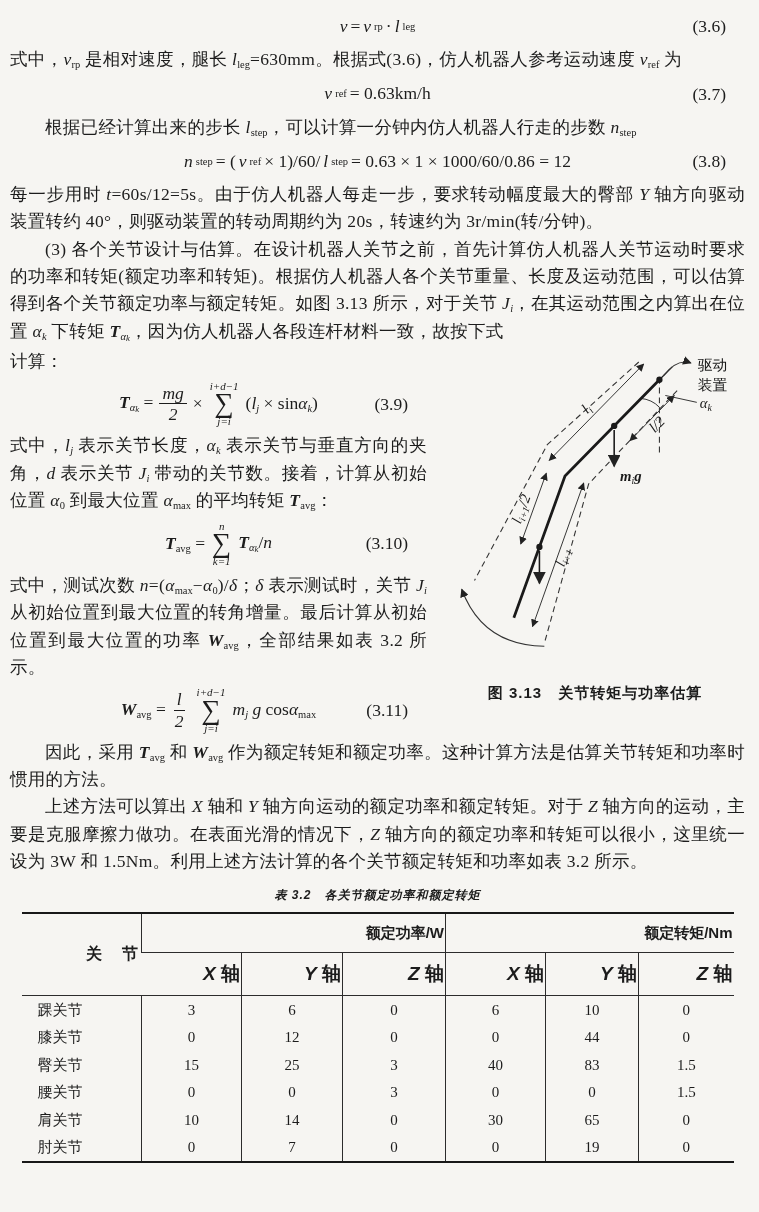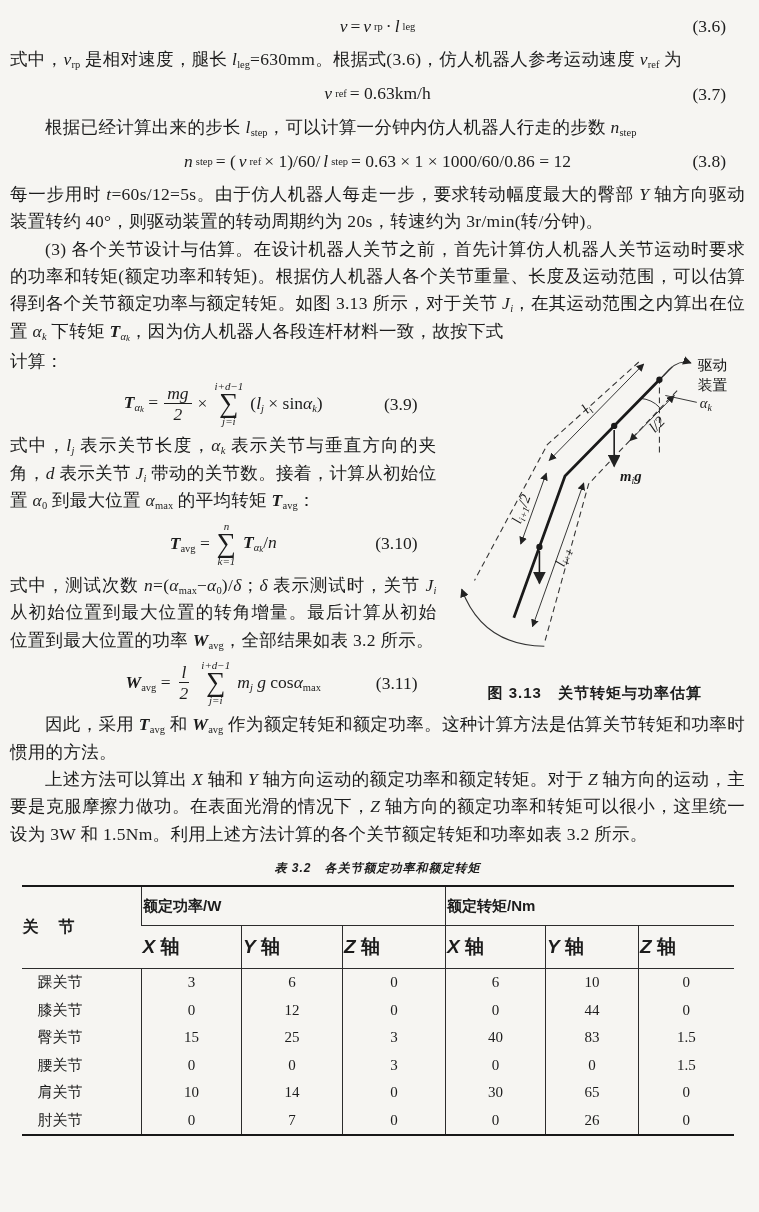--- a/index.html
+++ b/index.html
@@ -26,31 +26,31 @@
   .equation .eq-num{position:absolute;right:19px;top:50%;transform:translateY(-50%);}
   .eq-body{display:inline-flex;align-items:center;gap:3px;white-space:nowrap;}
   .frac{display:inline-flex;flex-direction:column;align-items:center;line-height:1.15;margin:0 3px;font-style:italic;}
   .frac .fnum{border-bottom:1.4px solid #1c1c1c;padding:0 3px;}
   .frac .fden{padding:0 3px;}
   .bigsum{display:inline-flex;flex-direction:column;align-items:center;line-height:1;margin:0 4px;}
   .bigsum .lim{font-size:11px;font-style:italic;line-height:1.1;}
   .bigsum .sigma{font-size:27px;line-height:0.85;font-style:normal;}
 
   
-  .twocol{display:flex;gap:8px;margin-top:2px;}
+  .twocol{display:flex;gap:18px;margin-top:2px;}
   .col-left{width:430px;}
   .col-right{width:303px;text-align:center;}
   .fig-caption{font-family:"Liberation Sans","DejaVu Sans",sans-serif;font-weight:bold;font-size:15px;margin-top:0px;letter-spacing:1px;}
 
   
   .tbl-title{font-family:"Liberation Sans","DejaVu Sans",sans-serif;font-weight:bold;font-size:12px;text-align:center;margin:12px 0 8px;letter-spacing:1px;font-style:italic;}
   table.tbl{width:712px;margin:0 auto;border-collapse:collapse;border-top:2.4px solid #181818;border-bottom:2.4px solid #181818;font-size:15px;}
   .tbl th,.tbl td{border-left:1px solid #2c2c2c;font-weight:normal;}
   .tbl th:first-child,.tbl td:first-child{border-left:none;}
-  .tbl thead th{font-family:"Liberation Sans","DejaVu Sans",sans-serif;font-weight:bold;text-align:left;}
+  .tbl thead th{font-family:"Liberation Sans","DejaVu Sans",sans-serif;font-weight:bold;text-align:right;}
   .tbl thead .group-row th{height:36px;border-bottom:1px solid #2c2c2c;}
   .tbl thead th.joint-h{border-bottom:1.5px solid #2c2c2c;font-size:16px;letter-spacing:2px;}
   .tbl thead .axis-row th{height:40px;border-bottom:1.5px solid #2c2c2c;font-size:19px;}
   .tbl tbody td{height:25.5px;text-align:center;}
   .tbl tbody td.joint{text-align:left;padding-left:16px;}
 </style>
 </head>
 <body>
 
 <div class="page">
@@ -279,19 +279,19 @@
         <td>30</td>
         <td>65</td>
         <td>0</td>
       </tr>
       <tr>
         <td class="joint">肘关节</td>
         <td>0</td>
         <td>7</td>
         <td>0</td>
         <td>0</td>
-        <td>26</td>
+        <td>19</td>
         <td>0</td>
       </tr>
     </tbody>
   </table>
 
 </div>
 
 </body></html>

